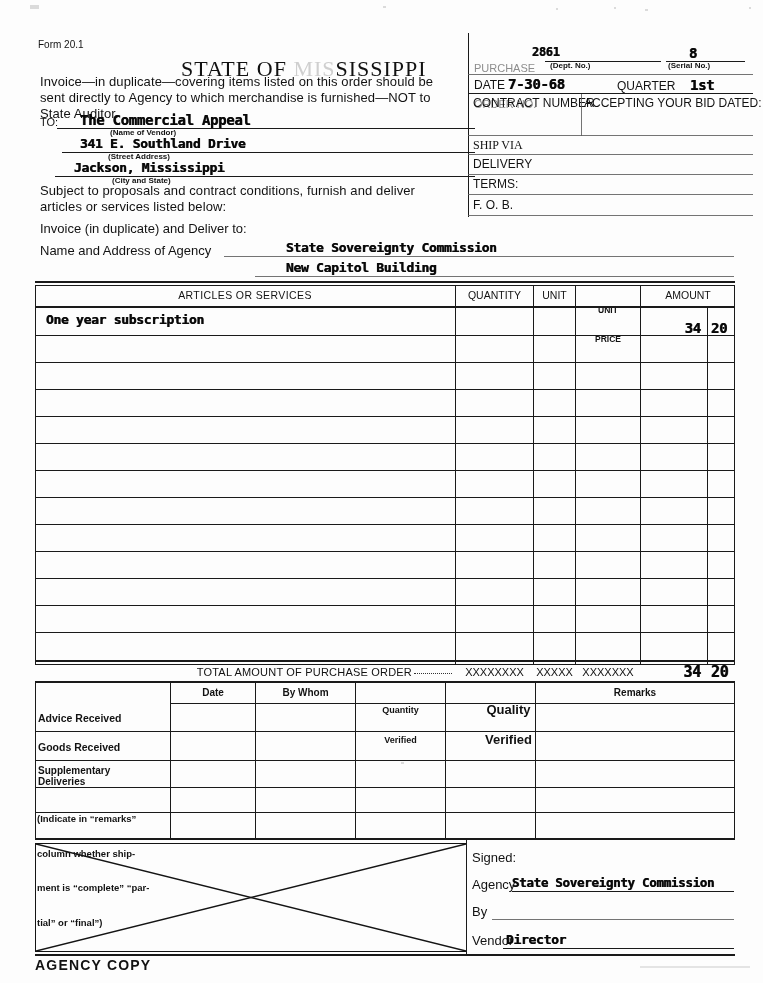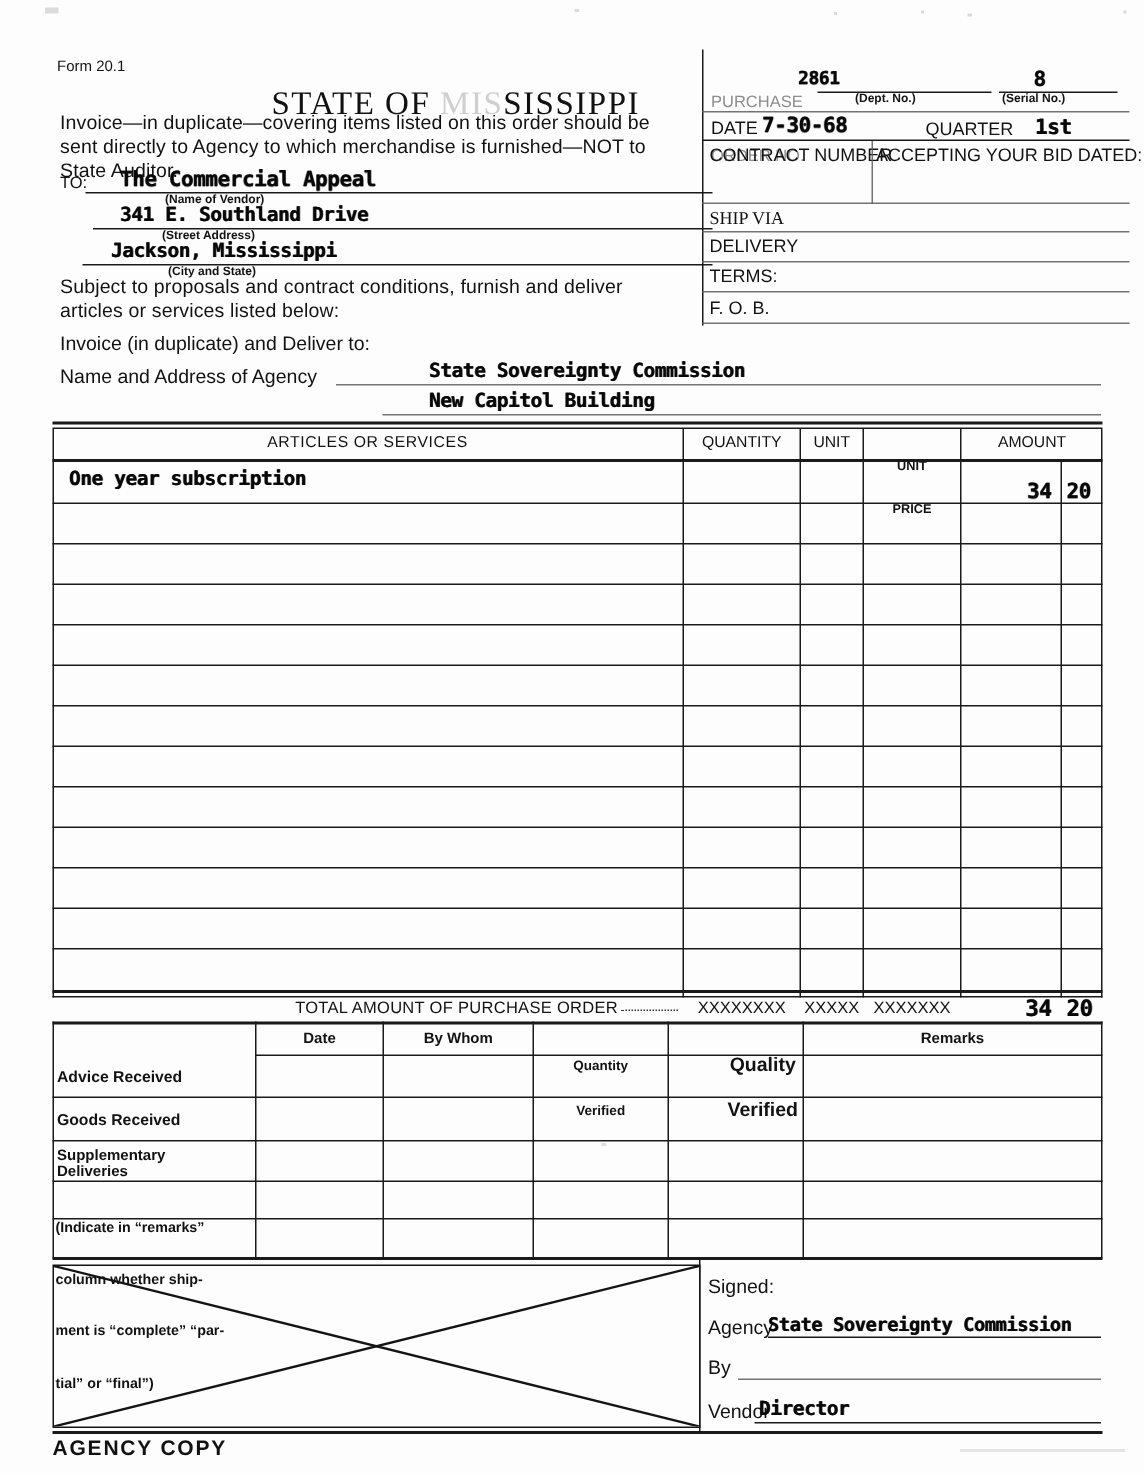--- a/index.html
+++ b/index.html
@@ -139,21 +139,21 @@
 
   <div class="vr" style="left:468px;top:33px;height:184px;"></div>
 
   <div class="t print md" style="left:474px;top:38px;font-size:11px;line-height:12px;">
     <div><span class="semifade">PURCHASE</span></div>
     <div><span class="semifade">ORDER NO.</span></div>
   </div>
 
   <div class="typed" style="left:532px;top:45px;font-size:12px;">2861</div>
   <div class="hr" style="left:545px;top:61px;width:116px;"></div>
-  <div class="t print tiny" style="left:550px;top:62px;margin-left:20px;">(Dept. No.)</div>
+  <div class="t print tiny" style="left:550px;top:62px;">(Dept. No.)</div>
 
   <div class="typed" style="left:689px;top:45px;font-size:14px;">8</div>
   <div class="hr" style="left:666px;top:61px;width:79px;"></div>
   <div class="t print tiny" style="left:668px;top:62px;">(Serial No.)</div>
 
   <div class="hr faint" style="left:468px;top:74px;width:285px;"></div>
 
   <div class="t print md" style="left:474px;top:79px;font-size:12px;">DATE</div>
   <div class="typed" style="left:508px;top:76px;font-size:14px;">7-30-68</div>
   <div class="t print md" style="left:617px;top:80px;font-size:12px;">QUARTER</div>

